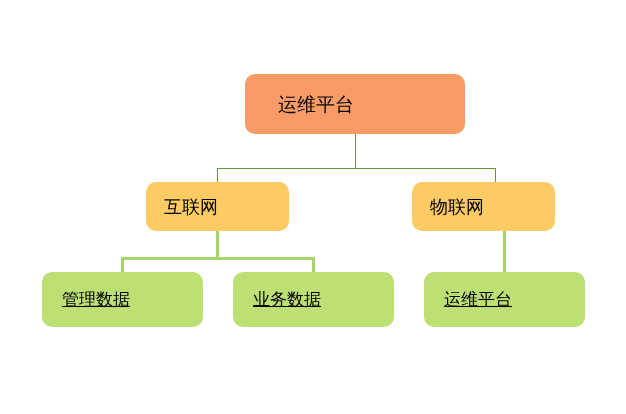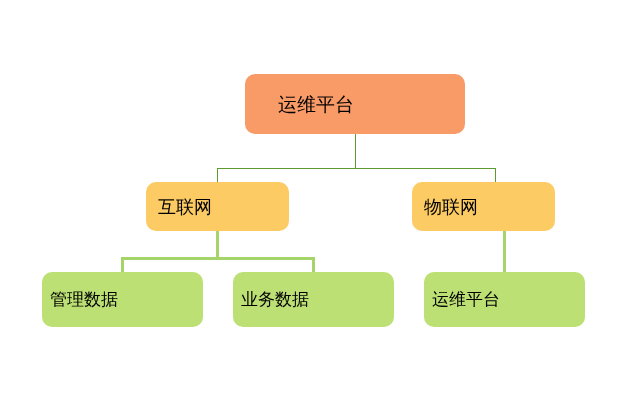--- a/index.html
+++ b/index.html
@@ -42,26 +42,27 @@
     display: block;
   }
   .node-root {
     background: #F89B67;
     font-size: 19px;
     padding-left: 33px;
   }
   .node-mid {
     background: #FCCB63;
     font-size: 18px;
-    padding-left: 12px;
+    padding-left: 18px;
   }
   .node-leaf {
     background: #BCE073;
     font-size: 17px;
-    padding-left: 8px;
+    padding-left: 20px;
+    text-decoration: underline;
   }
 </style>
 </head>
 <body>
 
 <div id="diagram">
 
   <svg id="connector-layer" viewBox="0 0 626 414" width="626" height="414" xmlns="http://www.w3.org/2000/svg">
     <g fill="none" stroke="#5E9B2F" stroke-width="1.4" shape-rendering="crispEdges">
       <path d="M 355.5 134 L 355.5 168.5"></path>

